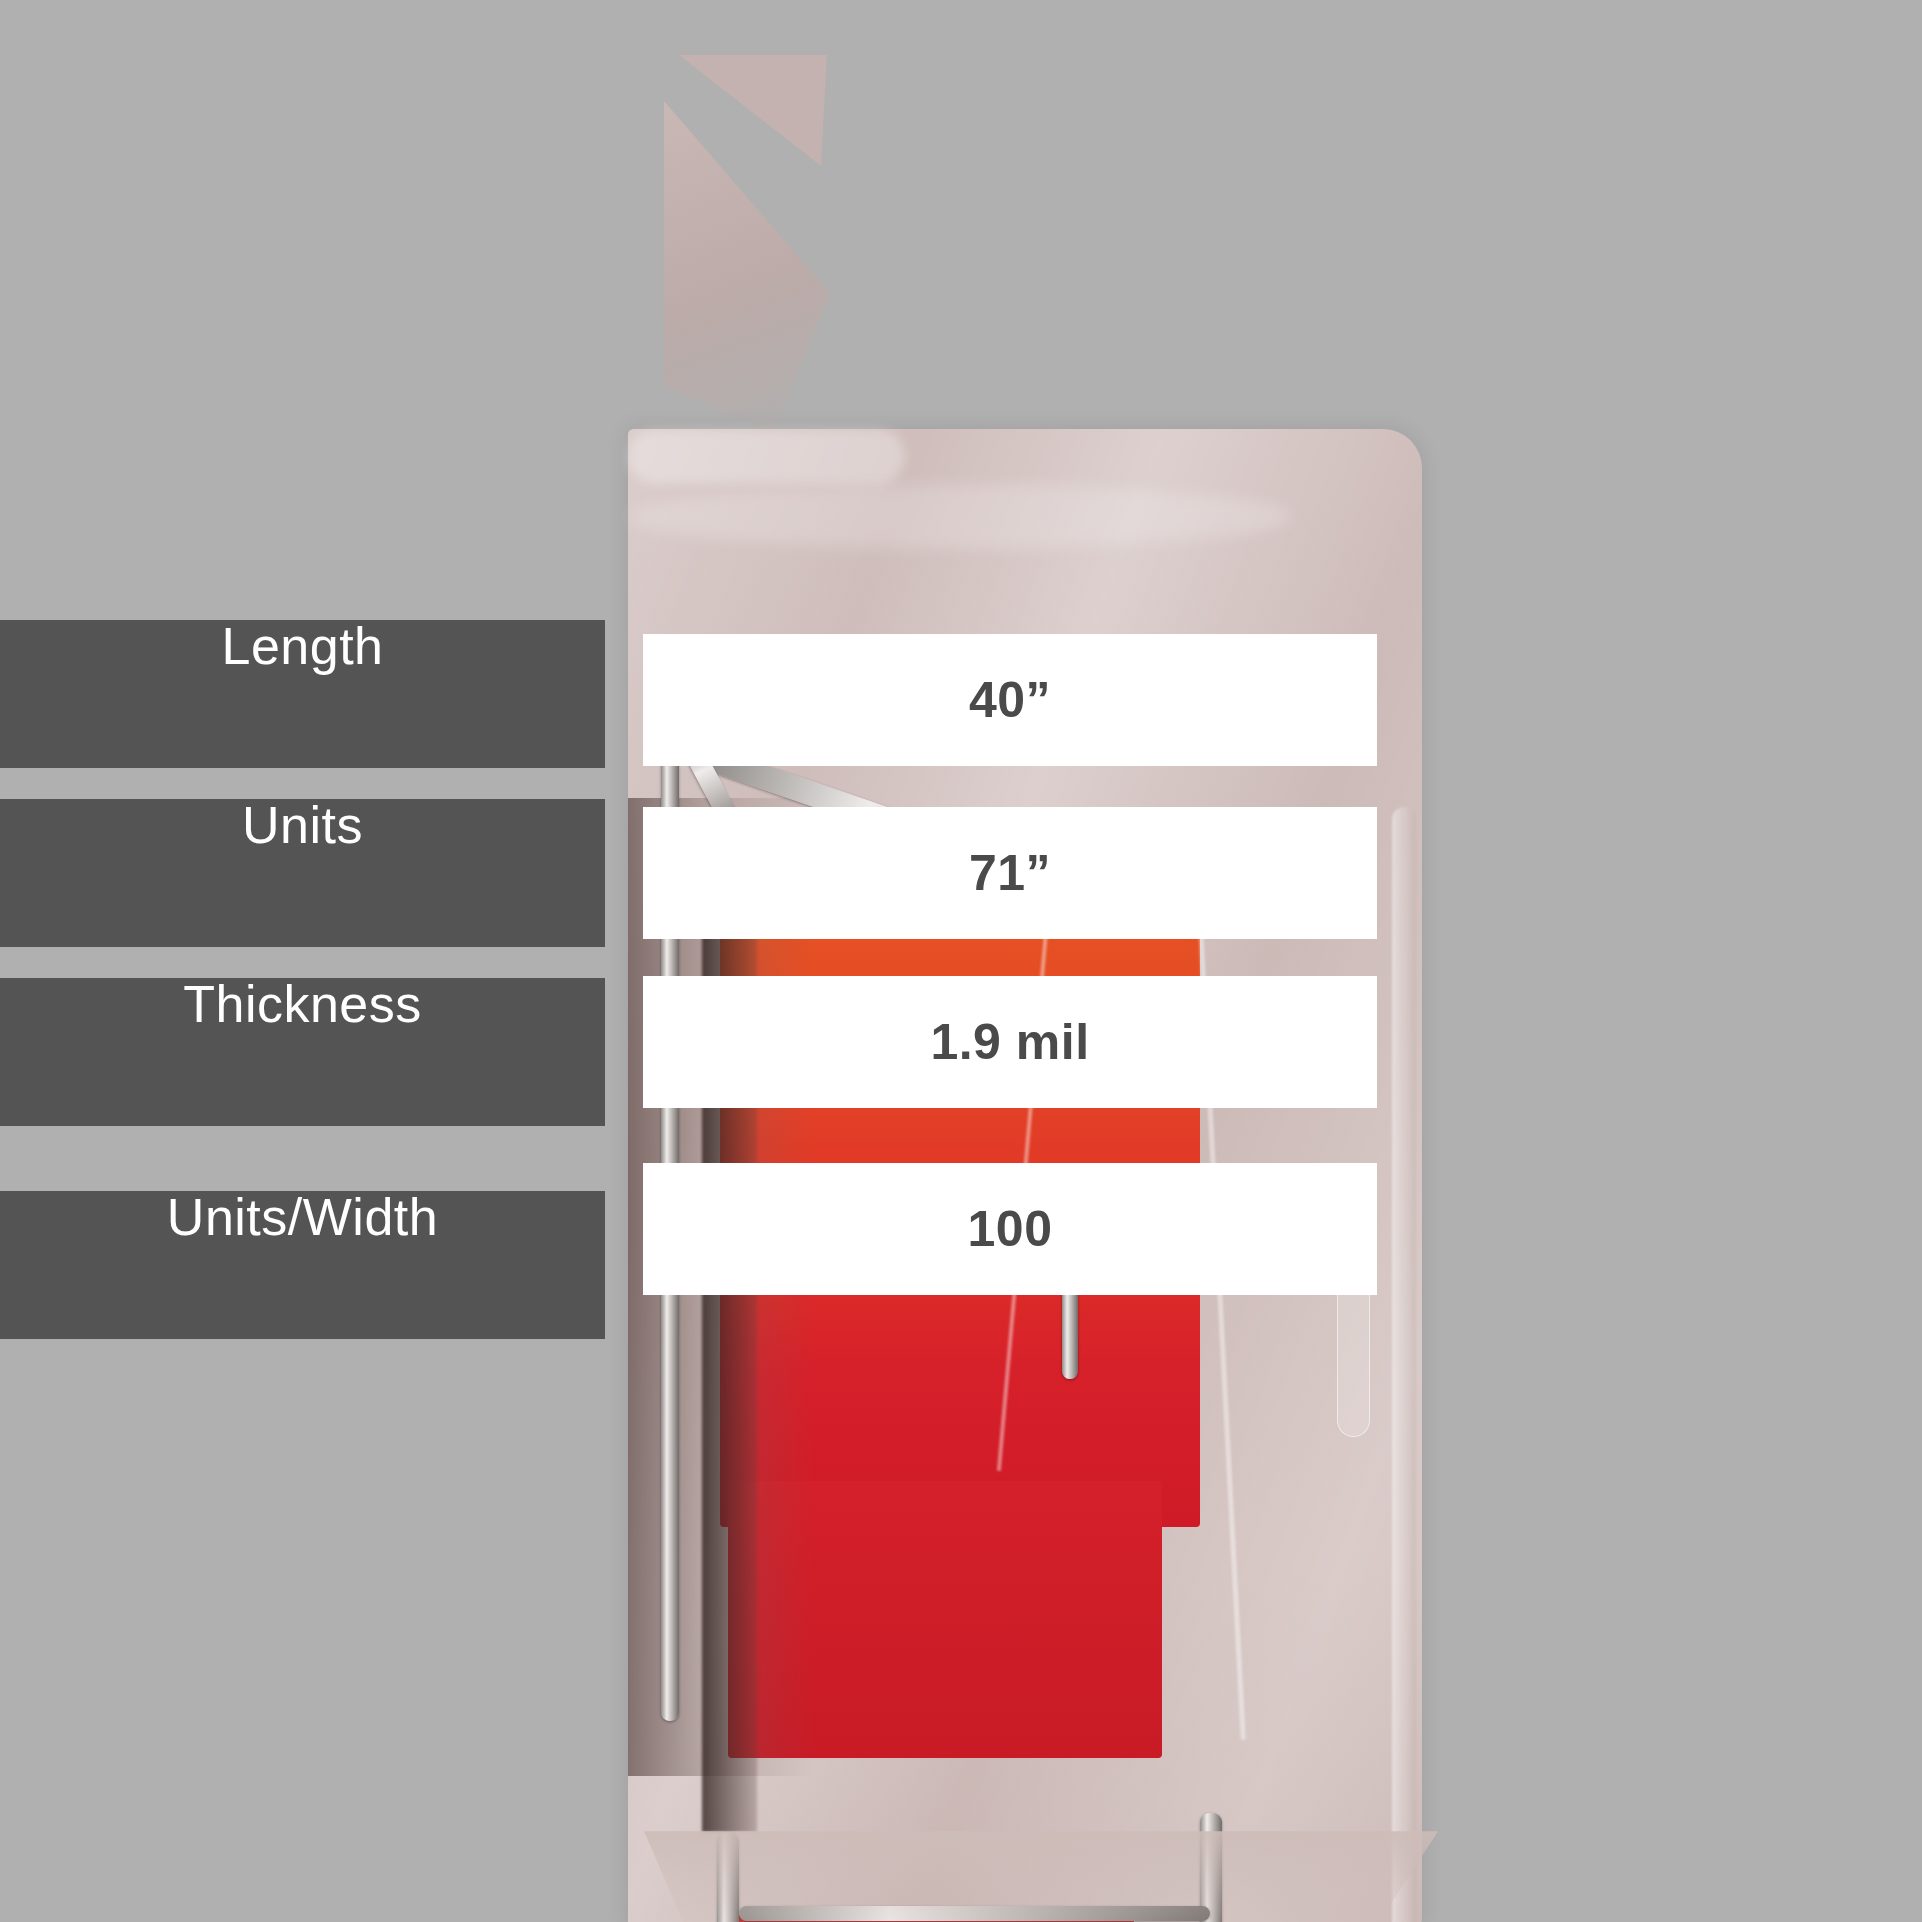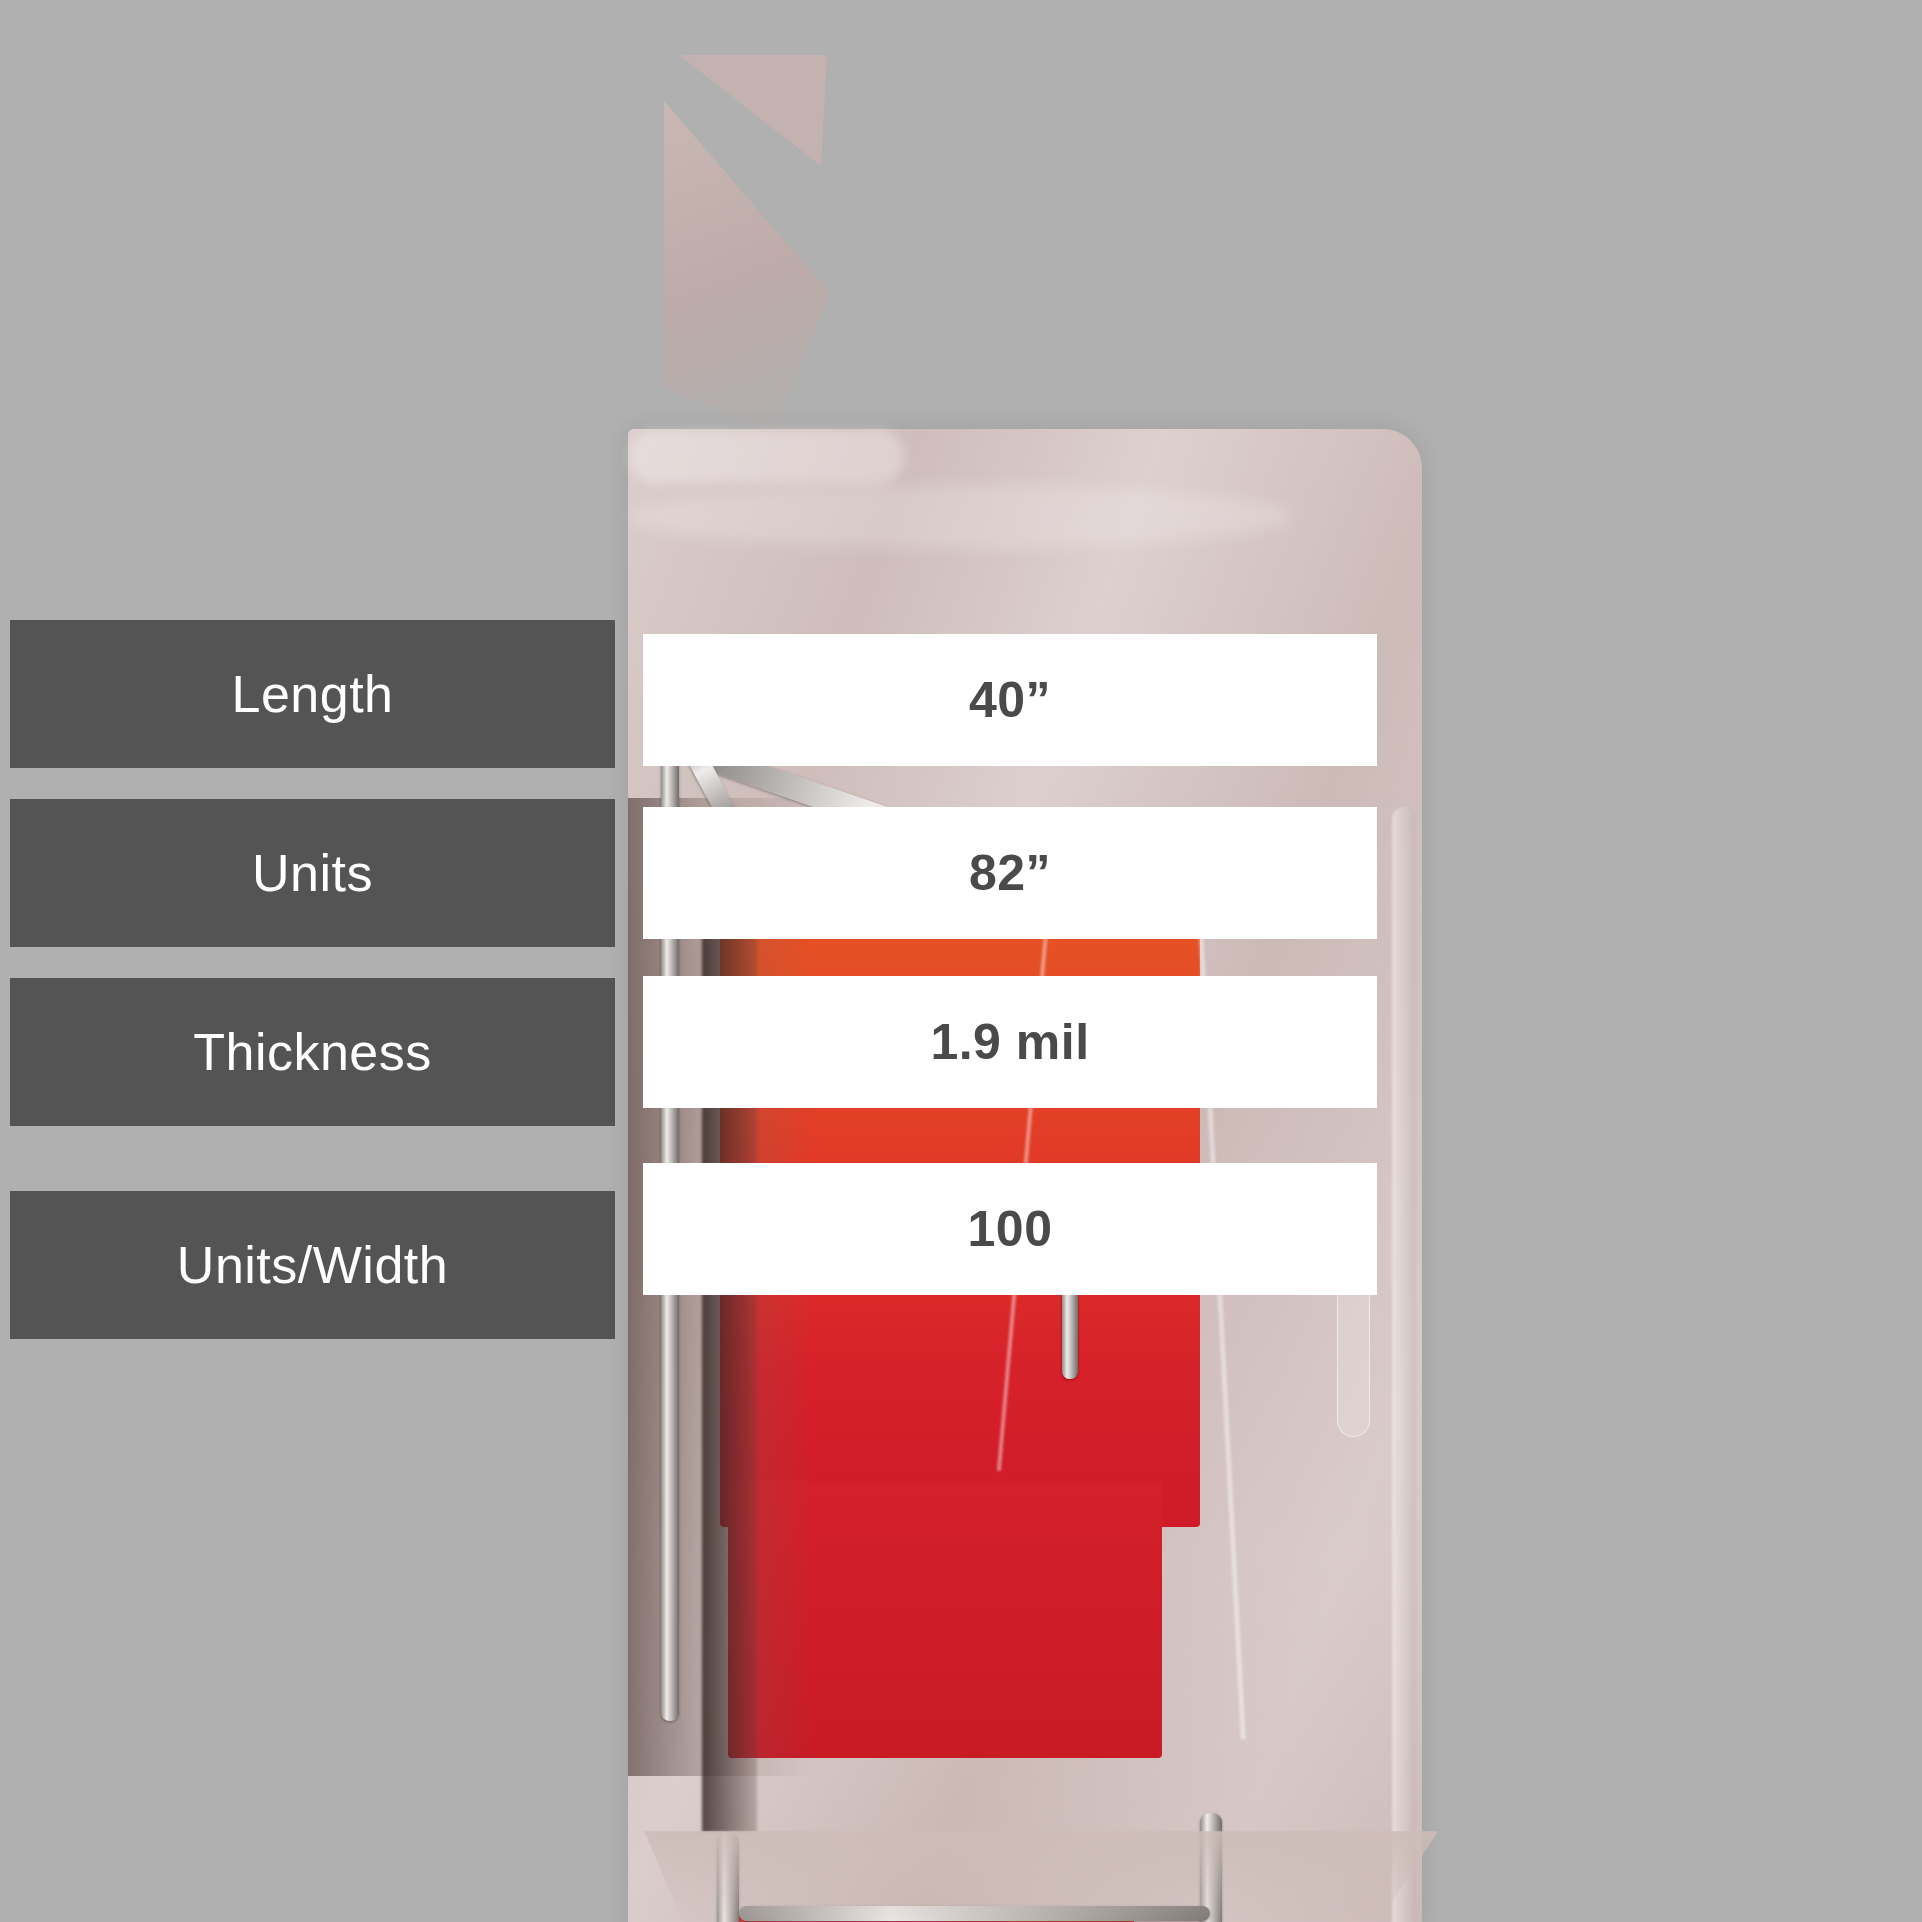--- a/index.html
+++ b/index.html
@@ -117,24 +117,24 @@
     color:#545454;
     letter-spacing:-0.9px;
     line-height:1;
     white-space:nowrap;
   }
 
   
   .rows{position:absolute;left:0;top:0;width:1922px;height:1922px;}
   .row{position:absolute;left:0;width:1384px;}
   .label-box{
-    position:absolute;left:10px;
+    position:absolute;left:0;
     width:605px;height:148px;
     background:#545454;
-    display:flex;align-items:center;justify-content:center;
+    display:flex;align-items:flex-start;justify-content:center;
   }
   .label-text{
     color:#ffffff;font-size:52px;font-weight:400;letter-spacing:0.5px;line-height:1;
     white-space:nowrap;
   }
   .value-box{
     position:absolute;left:643px;
     width:734px;height:132px;
     background:#ffffff;
     display:flex;align-items:center;justify-content:center;
@@ -191,21 +191,21 @@
       <div class="value-box" style="top:634px">
         <span class="value-text">40”</span>
       </div>
     </div>
 
     <div class="row" style="top:0">
       <div class="label-box" style="top:799px">
         <span class="label-text">Units</span>
       </div>
       <div class="value-box" style="top:807px">
-        <span class="value-text">82”</span>
+        <span class="value-text">71”</span>
       </div>
     </div>
 
     <div class="row" style="top:0">
       <div class="label-box" style="top:978px">
         <span class="label-text">Thickness</span>
       </div>
       <div class="value-box" style="top:976px">
         <span class="value-text">1.9 mil</span>
       </div>

